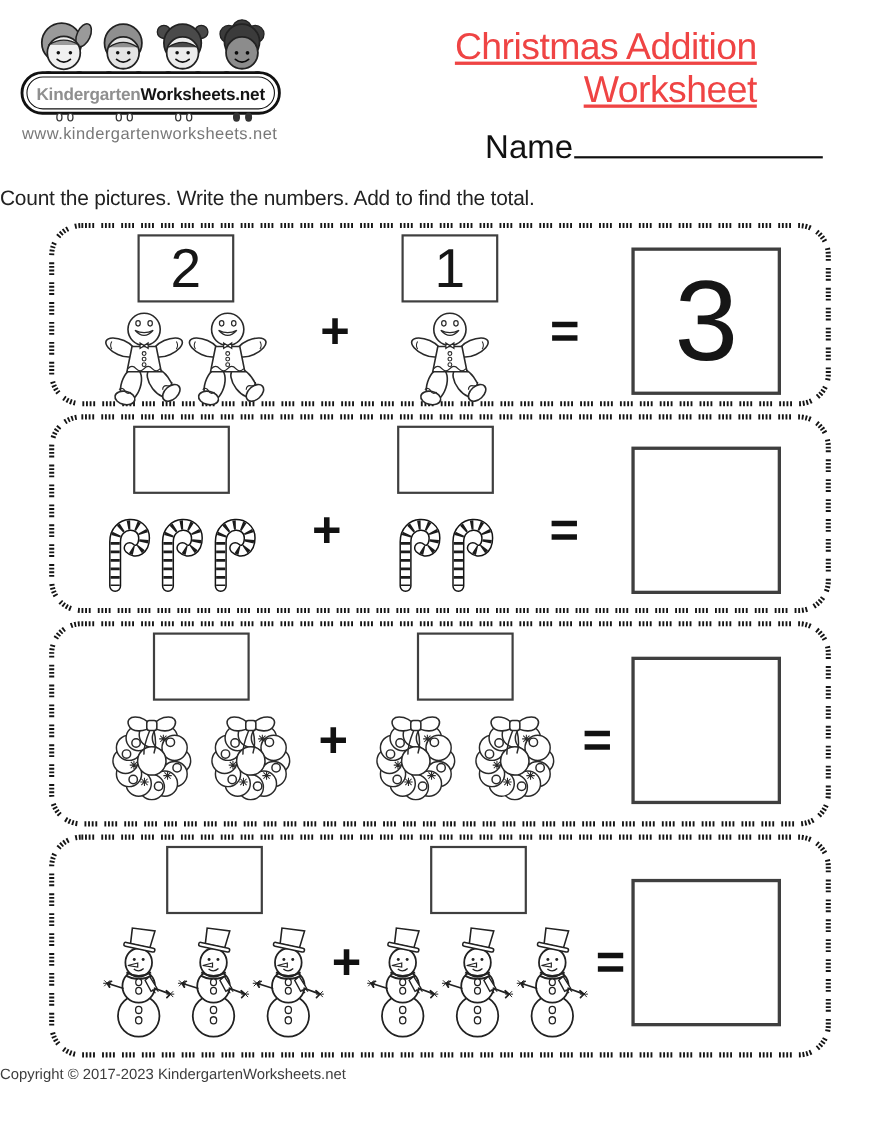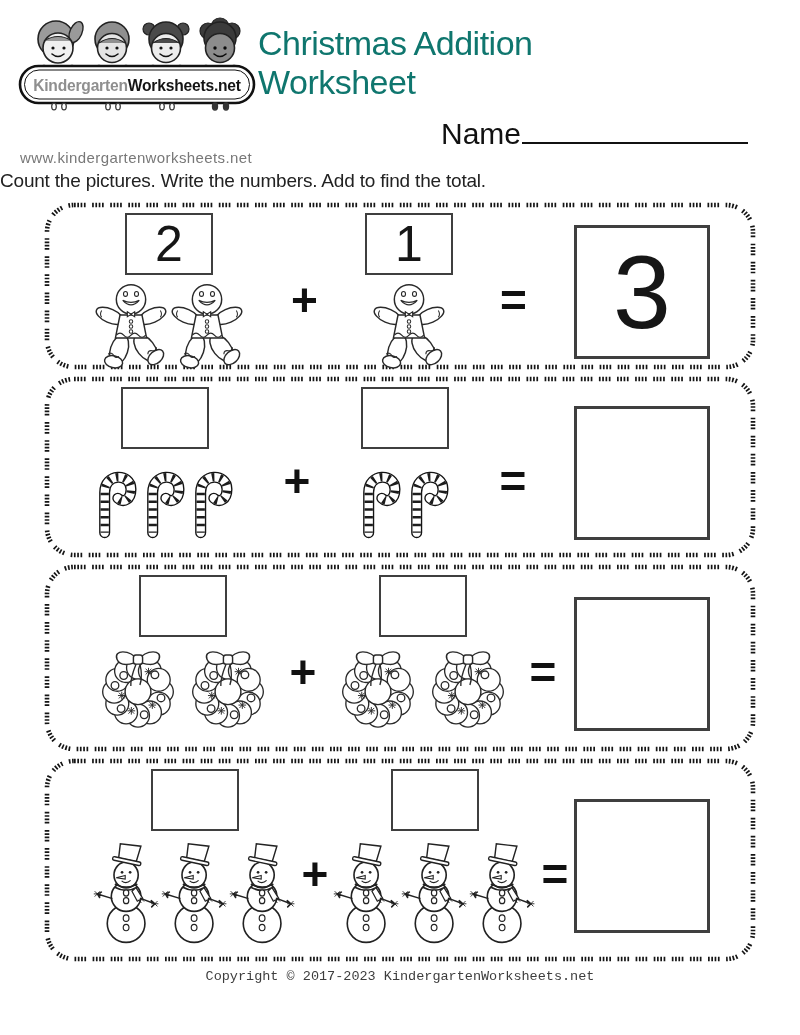--- a/index.html
+++ b/index.html
@@ -5,23 +5,23 @@
   * { margin:0; padding:0; box-sizing:border-box; }
   html,body { background:#fff; }
   .page {
     position:relative; width:800px; height:1035px; margin:0 auto;
     background:#fff; overflow:hidden;
     font-family:"Liberation Sans", sans-serif; color:#1a1a1a;
   }
   
   .logo-svg { position:absolute; left:16px; top:12px; width:242px; height:100px; }
   .logo-svg text { font-family:"Liberation Sans", sans-serif; font-weight:bold; font-size:15.6px; letter-spacing:-0.2px; }
-  .site-url { position:absolute; left:20px; top:113px; font-size:15px; color:#787878; letter-spacing:.4px;margin-top:36px; }
-  .page-title { position:absolute; left:258px; top:24px; width:430px; text-align:left;
-    font-size:34px; font-weight:400; color:#0f766e; letter-spacing:-0.5px; }
+  .site-url { position:absolute; left:20px; top:113px; font-size:15px; color:#787878; letter-spacing:.4px; }
+  .page-title { position:absolute; left:258px; top:24px; width:430px; text-align:right;
+    font-size:34px; font-weight:400; color:#ef4444; letter-spacing:-0.5px;text-decoration:underline; }
   .name-row { position:absolute; left:441px; top:114px; font-size:30px; color:#111; white-space:nowrap; }
   .name-line { display:inline-block; width:226px; height:1em; border-bottom:2.4px solid #111; margin-left:1px; }
   .instruction { position:absolute; left:0; top:170px; width:100%; text-align:left;
     font-size:19px; color:#222; letter-spacing:-0.2px; }
   
   .problems { position:absolute; left:44px; right:44px; top:202px; display:flex; flex-direction:column; gap:6px; }
   .row { position:relative; display:flex; align-items:flex-start; justify-content:space-between;
          padding:11px 46px 0 50px; }
   .r0 { height:168px; } .r1 { height:182px; } .r2 { height:188px; } .r3 { height:204px; }
   .row-border { position:absolute; inset:0; width:100%; height:100%; pointer-events:none; }
@@ -36,22 +36,22 @@
     align-self:center; display:flex; align-items:center; justify-content:center; position:relative; z-index:1; }
   .answer-box span { font-size:104px; color:#161616; line-height:1; }
   .op { align-self:center; transform:translateY(8px); font-size:46px; font-weight:700; color:#111;
     line-height:1; position:relative; z-index:1; }
   .pics { display:flex; align-items:flex-end; gap:2px; }
   .r0 .pics svg { width:74px; height:88px; }
   .r1 .pics svg { width:46px; height:86px; }
   .r2 .pics svg { width:88px; height:84px; }
   .r3 .pics svg { width:70px; height:110px; margin:0 -2px; }
   
-  .footer { position:absolute; left:0; top:968px; width:100%; text-align:center;
-    font-size:13.5px; color:#3d3d3d; line-height:17.5px;font-family:Liberation Mono, monospace; }
+  .footer { position:absolute; left:0; top:968px; width:100%; text-align:left;
+    font-size:13.5px; color:#3d3d3d; line-height:17.5px; }
   .sym-defs { position:absolute; width:0; height:0; overflow:hidden; }
 </style>
 </head>
 <body>
 
 <div class="page">
 
   <svg class="logo-svg" viewBox="0 0 242 100">
 
     <g>

